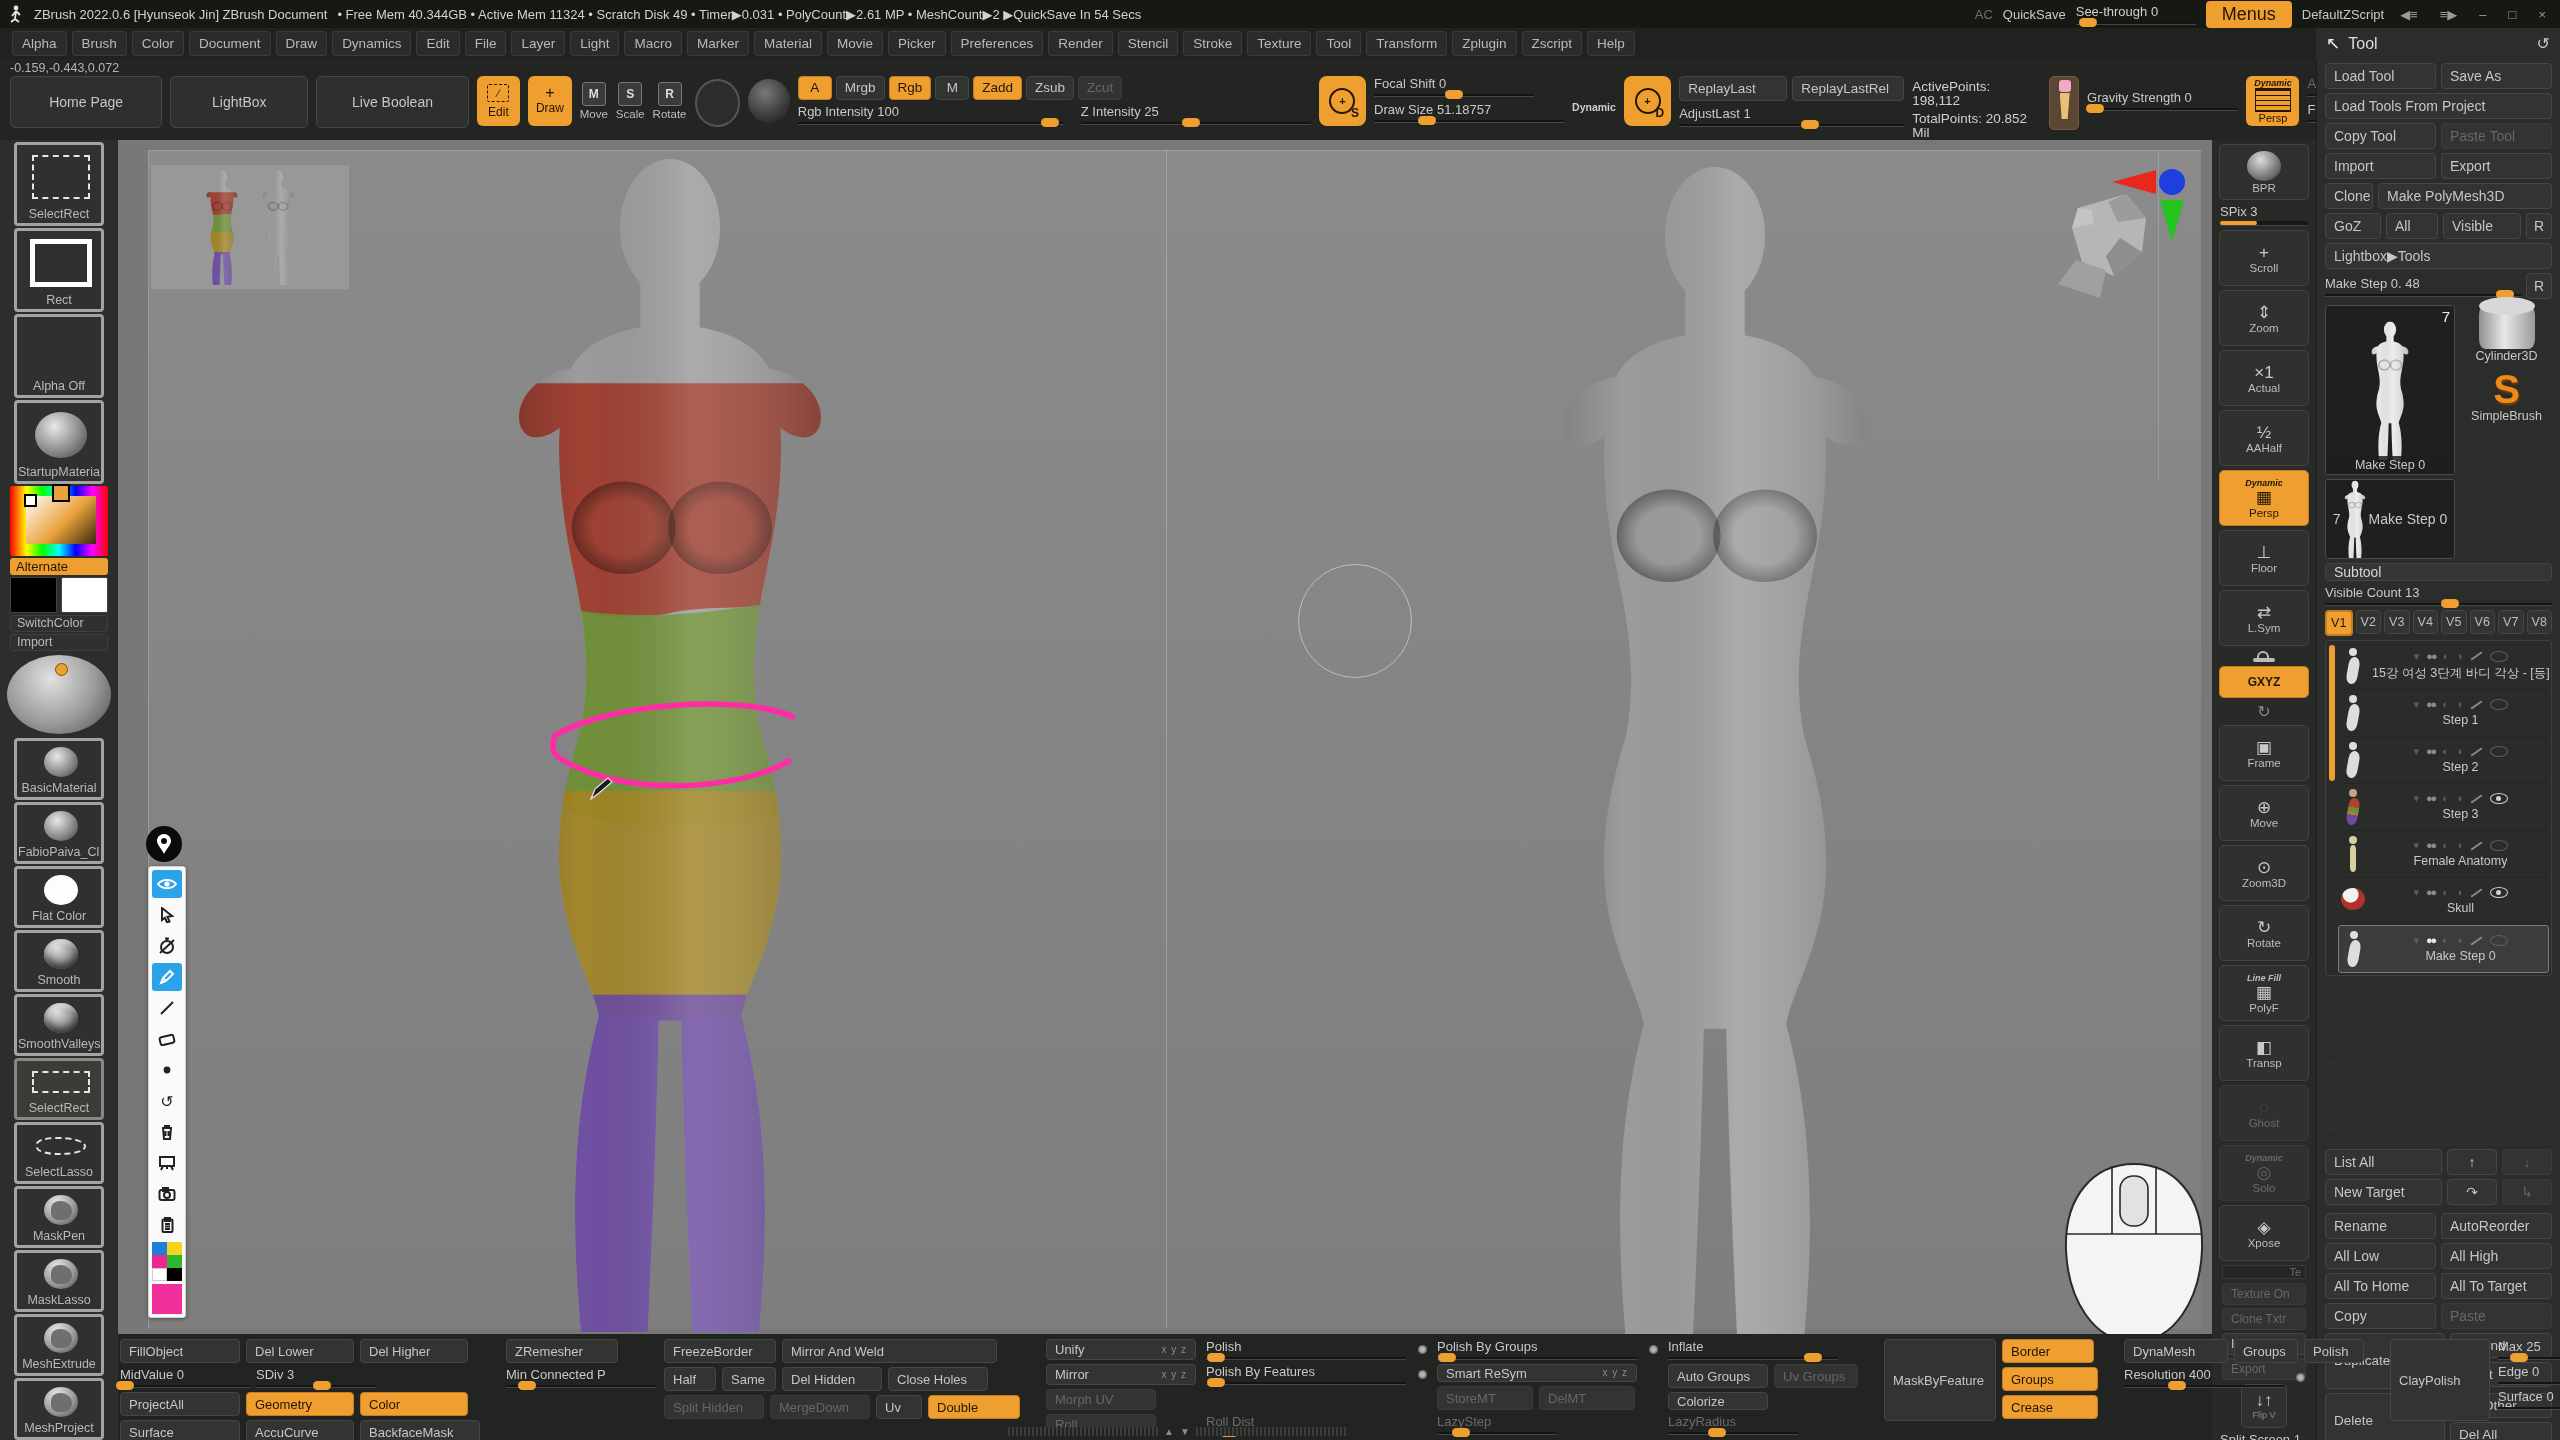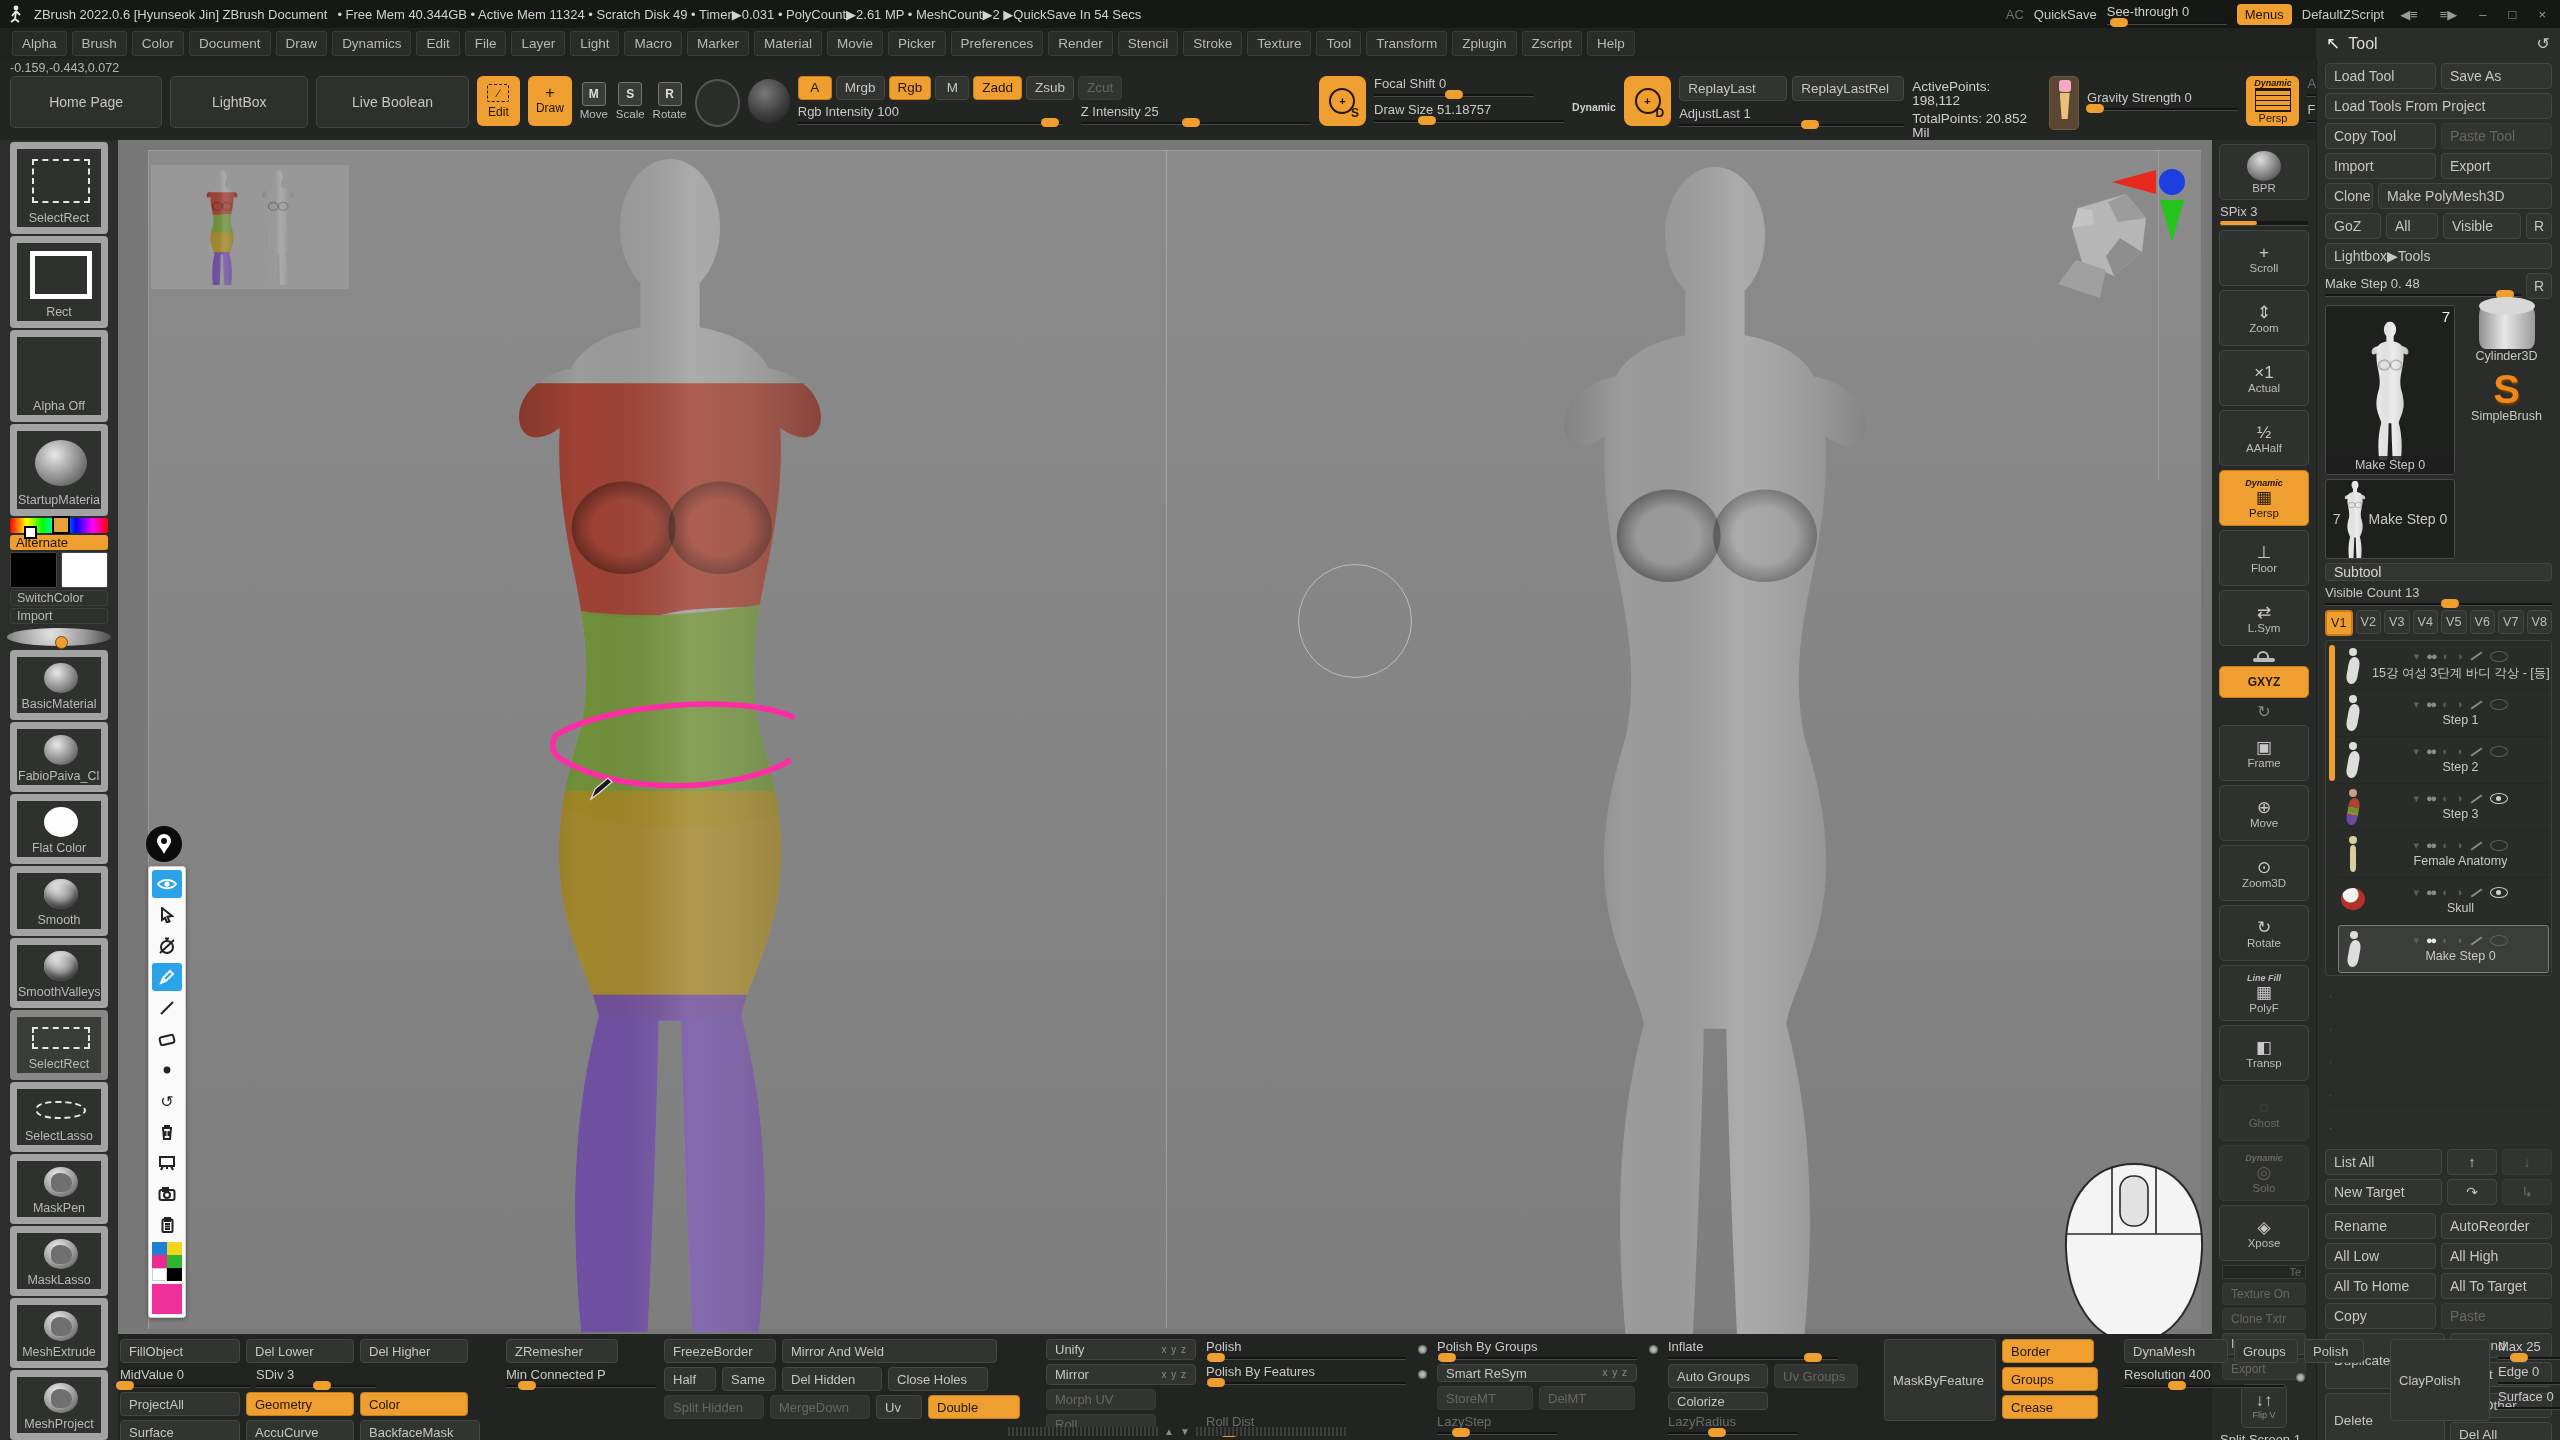--- a/index.html
+++ b/index.html
@@ -18,21 +18,21 @@
   .sl-track{position:relative;height:2px;background:#141414;border-bottom:1px solid #474747;margin-top:3px;}
   .sl-knob{position:absolute;top:-4px;margin-left:-9px;width:18px;height:9px;border-radius:5px;background:#ef9e30;}
   .sl.dim .sl-label{color:#6b6b6b;}
   .xyz{font-size:10px;color:#8a8a8a;margin-left:auto;letter-spacing:1px;}
   .dot-toggle{width:9px;height:9px;border-radius:50%;background:#bbb;box-shadow:0 0 3px #000 inset;margin-left:6px;}
   
   #titlebar{left:0;top:0;width:2560px;height:28px;background:#161814;display:flex;align-items:center;gap:10px;padding:0 8px;box-sizing:border-box;font-size:13px;}
   #titlebar .stats{color:#d2d2d2;}
   #titlebar .spacer{flex:1;}
   .winbtn{color:#9a9a9a;font-size:13px;padding:0 6px;}
-  .menus-btn{background:#ef9e30;color:#221604;border-radius:4px;padding:3px 8px;font-size:13px;}
+  .menus-btn{background:#ef9e30;color:#221604;border-radius:4px;padding:3px 16px;font-size:18px;}
   .seethrough{display:flex;flex-direction:column;font-size:13px;color:#cfcfcf;width:120px;}
   
   #menubar{left:0;top:28px;width:2316px;height:31px;background:#20221f;display:flex;align-items:center;gap:5px;padding-left:12px;box-sizing:border-box;}
   .mitem{background:#2a2c29;border:1px solid #3a3c39;border-radius:3px;padding:4px 9px;font-size:13.5px;color:#b9b9b9;}
   #tool-header{left:2316px;top:28px;width:244px;height:31px;background:#2b2d2a;display:flex;align-items:center;gap:8px;padding:0 10px;box-sizing:border-box;}
   #tool-header .t{font-size:16px;color:#dcdcdc;}
   
   #shelf{left:0;top:59px;width:2316px;height:81px;background:#232522;box-sizing:border-box;}
   #coords{position:absolute;left:10px;top:2px;font-size:12.5px;color:#b5b5b5;}
   #shelfrow{position:absolute;left:10px;top:17px;display:flex;align-items:flex-start;gap:8px;}
@@ -57,21 +57,21 @@
   .persp-btn{width:56px;height:50px;border-radius:6px;background:#ef9e30;color:#221604;display:flex;flex-direction:column;align-items:center;justify-content:space-between;padding:2px 0;box-sizing:border-box;}
   .persp-btn .dy{font-size:9px;font-weight:bold;font-style:italic;}
   .persp-btn .grid{width:34px;height:20px;border:1.5px solid #221604;border-top:3px solid #221604;background:
      repeating-linear-gradient(180deg,transparent 0 4px,#221604 4px 5px);}
   .persp-btn .lb{font-size:11px;}
   .cam-ic{width:52px;height:50px;border-radius:8px;background:#ef9e30;position:relative;}
   .cam-ic:before{content:"";position:absolute;left:8px;top:8px;width:14px;height:14px;border:3px solid #221604;border-radius:50%;}
   .cam-ic:after{content:"";position:absolute;left:24px;top:10px;width:12px;height:12px;border:3px solid #221604;border-radius:50%;box-shadow:-14px 14px 0 -3px #221604,0 14px 0 -3px #221604;}
   
   #sidebar{left:0;top:140px;width:118px;height:1300px;background:#2c2e2b;display:flex;flex-direction:column;align-items:center;padding-top:2px;box-sizing:border-box;gap:2px;}
-  .sbitem{width:98px;background:#2f312e;border:7px solid #a3a3a3;border-radius:4px;text-align:center;padding:2px 1px;box-sizing:border-box;}
+  .sbitem{width:90px;background:#2f312e;border:3px solid #a3a3a3;border-radius:4px;text-align:center;padding:2px 1px;box-sizing:border-box;}
   .sbitem .lb{font-size:12.5px;color:#b9b9b9;white-space:nowrap;overflow:hidden;}
   .sbitem .th{height:56px;margin:2px auto;position:relative;width:86px;}
   .sbitem.small .th{height:34px;}
   .sbitem.selected{border-color:#888;background:#3a3c38;}
   .th .dashedrect{position:absolute;inset:6px 14px;border:2px dashed #e6e6e6;}
   .th .solidrect{position:absolute;inset:4px 12px;border:5px solid #fff;}
   .th .sphere{position:absolute;left:50%;top:50%;transform:translate(-50%,-50%);width:52px;height:46px;border-radius:50%;background:radial-gradient(circle at 38% 32%,#e8e8e8,#8c8c8c 55%,#3c3c3c);}
   .sbitem.small .sphere{width:34px;height:30px;}
   .th .sphere.flat{background:#fdfdfd;}
   .th .sphere.rough{background:radial-gradient(circle at 38% 32%,#dcdcdc,#9a9a9a 50%,#4a4a4a);box-shadow:inset 0 -4px 8px #333,inset 3px 4px 5px #eee;}

